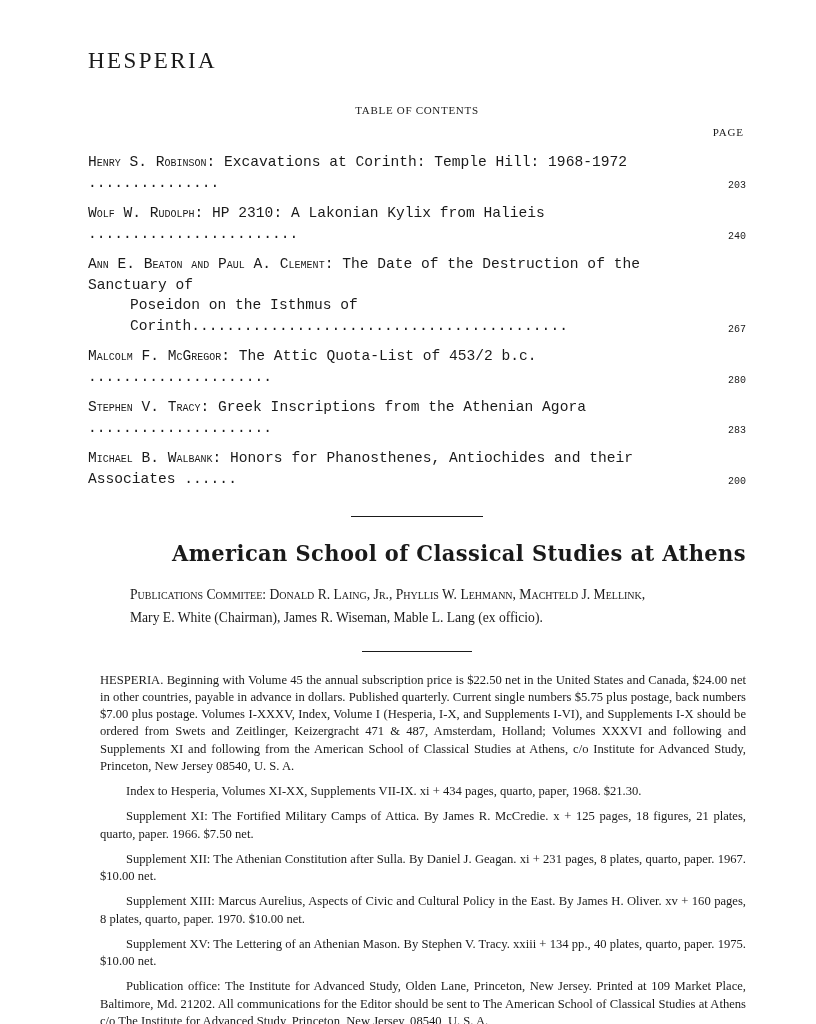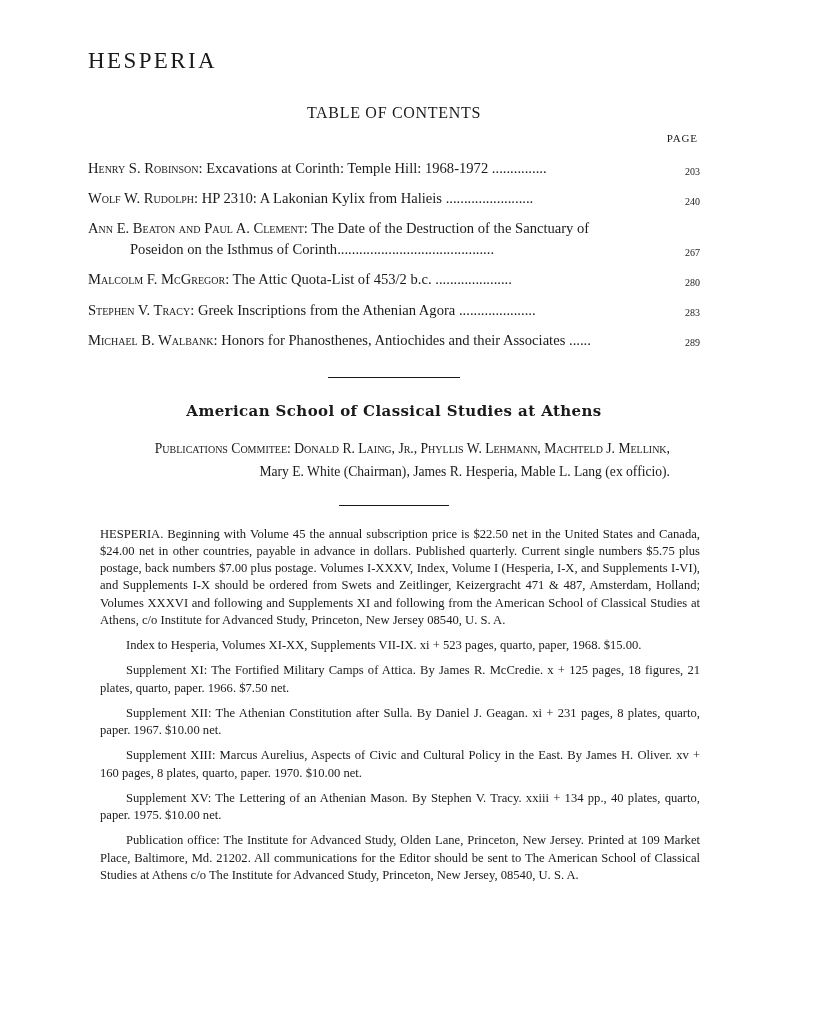--- a/index.html
+++ b/index.html
@@ -12,21 +12,21 @@
     height: 1024px;
     font-family: "Liberation Serif", serif;
     color: #1a1a1a;
     position: relative;
     overflow: hidden;
   }
   .page {
     width: 816px;
     height: 1024px;
     box-sizing: border-box;
-    padding: 44px 116px 10px 88px;
+    padding: 44px 70px 10px 88px;
     position: relative;
   }
 
   
   .masthead {
     display: flex;
     align-items: baseline;
     justify-content: space-between;
     margin-top: 4px;
     margin-bottom: 30px;
@@ -37,39 +37,40 @@
     font-family: "Liberation Serif", serif;
   }
   .volume-info {
     font-size: 21px;
     letter-spacing: 0.7px;
   }
 
   
   .toc-heading {
     text-align: center;
-    font-size: 16px;
+    font-size: 11px;
     letter-spacing: 0.7px;
     margin-bottom: 10px;
   }
   .page-col-header {
     text-align: right;
     font-size: 11px;
     letter-spacing: 0.9px;
     padding-right: 2px;
     margin-bottom: 14px;
   }
   .toc-list {
     font-size: 14.6px;
     line-height: 1.42;
   }
   .toc-entry {
     display: flex;
     align-items: center;
     margin-bottom: 9.5px;
+    font-family: Liberation Mono, monospace;
   }
   .toc-text {
     flex: 1 1 auto;
     padding-right: 6px;
   }
   .toc-text .cont {
     display: block;
     padding-left: 42px;
   }
   .toc-pageno {
@@ -84,35 +85,35 @@
 
   .rule {
     width: 132px;
     height: 0;
     border-top: 1.3px solid #1a1a1a;
     margin: 26px auto 24px auto;
   }
 
   
   .school-name {
-    text-align: center;
-    font-size: 15px;
+    text-align: right;
+    font-size: 21px;
     letter-spacing: 0.4px;
     margin: 4px 0 18px 0;
     font-family: "DejaVu Serif", serif;
     font-weight: bold;
     transform: scaleY(1.04);
   }
   .committee {
     font-size: 13.6px;
     line-height: 1.62;
     padding-left: 42px;
     padding-right: 30px;
   }
-  .committee div { margin-bottom: 1px; text-align: right; }
+  .committee div { margin-bottom: 1px; }
 
   .rule2 {
     width: 110px;
     height: 0;
     border-top: 1.3px solid #1a1a1a;
     margin: 22px auto 20px auto;
   }
 
   
   .notices {
@@ -180,40 +181,40 @@
         <span>.....................</span>
       </div>
       <div class="toc-pageno">283</div>
     </div>
 
     <div class="toc-entry">
       <div class="toc-text">
         <span class="sc">Michael B. Walbank</span><span>: Honors for Phanosthenes, Antiochides and their Associates</span>
         <span>......</span>
       </div>
-      <div class="toc-pageno">289</div>
+      <div class="toc-pageno">200</div>
     </div>
 
 
   </div>
 
   <div class="rule"></div>
 
   <div class="school-name">American School of Classical Studies at Athens</div>
 
   <div class="committee">
     <div class="sc">Publications Commitee: Donald R. Laing, Jr., Phyllis W. Lehmann, Machteld J. Mellink,</div>
-    <div>Mary E. White (Chairman), James R. Hesperia, Mable L. Lang (ex officio).</div>
+    <div>Mary E. White (Chairman), James R. Wiseman, Mable L. Lang (ex officio).</div>
   </div>
 
   <div class="rule2"></div>
 
   <div class="notices">
     <p>HESPERIA. Beginning with Volume 45 the annual subscription price is $22.50 net in the United States and Canada, $24.00 net in other countries, payable in advance in dollars. Published quarterly. Current single numbers $5.75 plus postage, back numbers $7.00 plus postage. Volumes I-XXXV, Index, Volume I (Hesperia, I-X, and Supplements I-VI), and Supplements I-X should be ordered from Swets and Zeitlinger, Keizergracht 471 &amp; 487, Amsterdam, Holland; Volumes XXXVI and following and Supplements XI and following from the American School of Classical Studies at Athens, c/o Institute for Advanced Study, Princeton, New Jersey 08540, U. S. A.</p>
-    <p class="indent">Index to Hesperia, Volumes XI-XX, Supplements VII-IX. xi + 523 pages, quarto, paper, 1968. $15.00.</p>
+    <p class="indent">Index to Hesperia, Volumes XI-XX, Supplements VII-IX. xi + 434 pages, quarto, paper, 1968. $21.30.</p>
     <p class="indent">Supplement XI: The Fortified Military Camps of Attica. By James R. McCredie. x + 125 pages, 18 figures, 21 plates, quarto, paper. 1966. $7.50 net.</p>
     <p class="indent">Supplement XII: The Athenian Constitution after Sulla. By Daniel J. Geagan. xi + 231 pages, 8 plates, quarto, paper. 1967. $10.00 net.</p>
     <p class="indent">Supplement XIII: Marcus Aurelius, Aspects of Civic and Cultural Policy in the East. By James H. Oliver. xv + 160 pages, 8 plates, quarto, paper. 1970. $10.00 net.</p>
     <p class="indent">Supplement XV: The Lettering of an Athenian Mason. By Stephen V. Tracy. xxiii + 134 pp., 40 plates, quarto, paper. 1975. $10.00 net.</p>
     <p class="indent">Publication office: The Institute for Advanced Study, Olden Lane, Princeton, New Jersey. Printed at 109 Market Place, Baltimore, Md. 21202. All communications for the Editor should be sent to The American School of Classical Studies at Athens c/o The Institute for Advanced Study, Princeton, New Jersey, 08540, U. S. A.</p>
 
   </div>
 
 </div>
 

